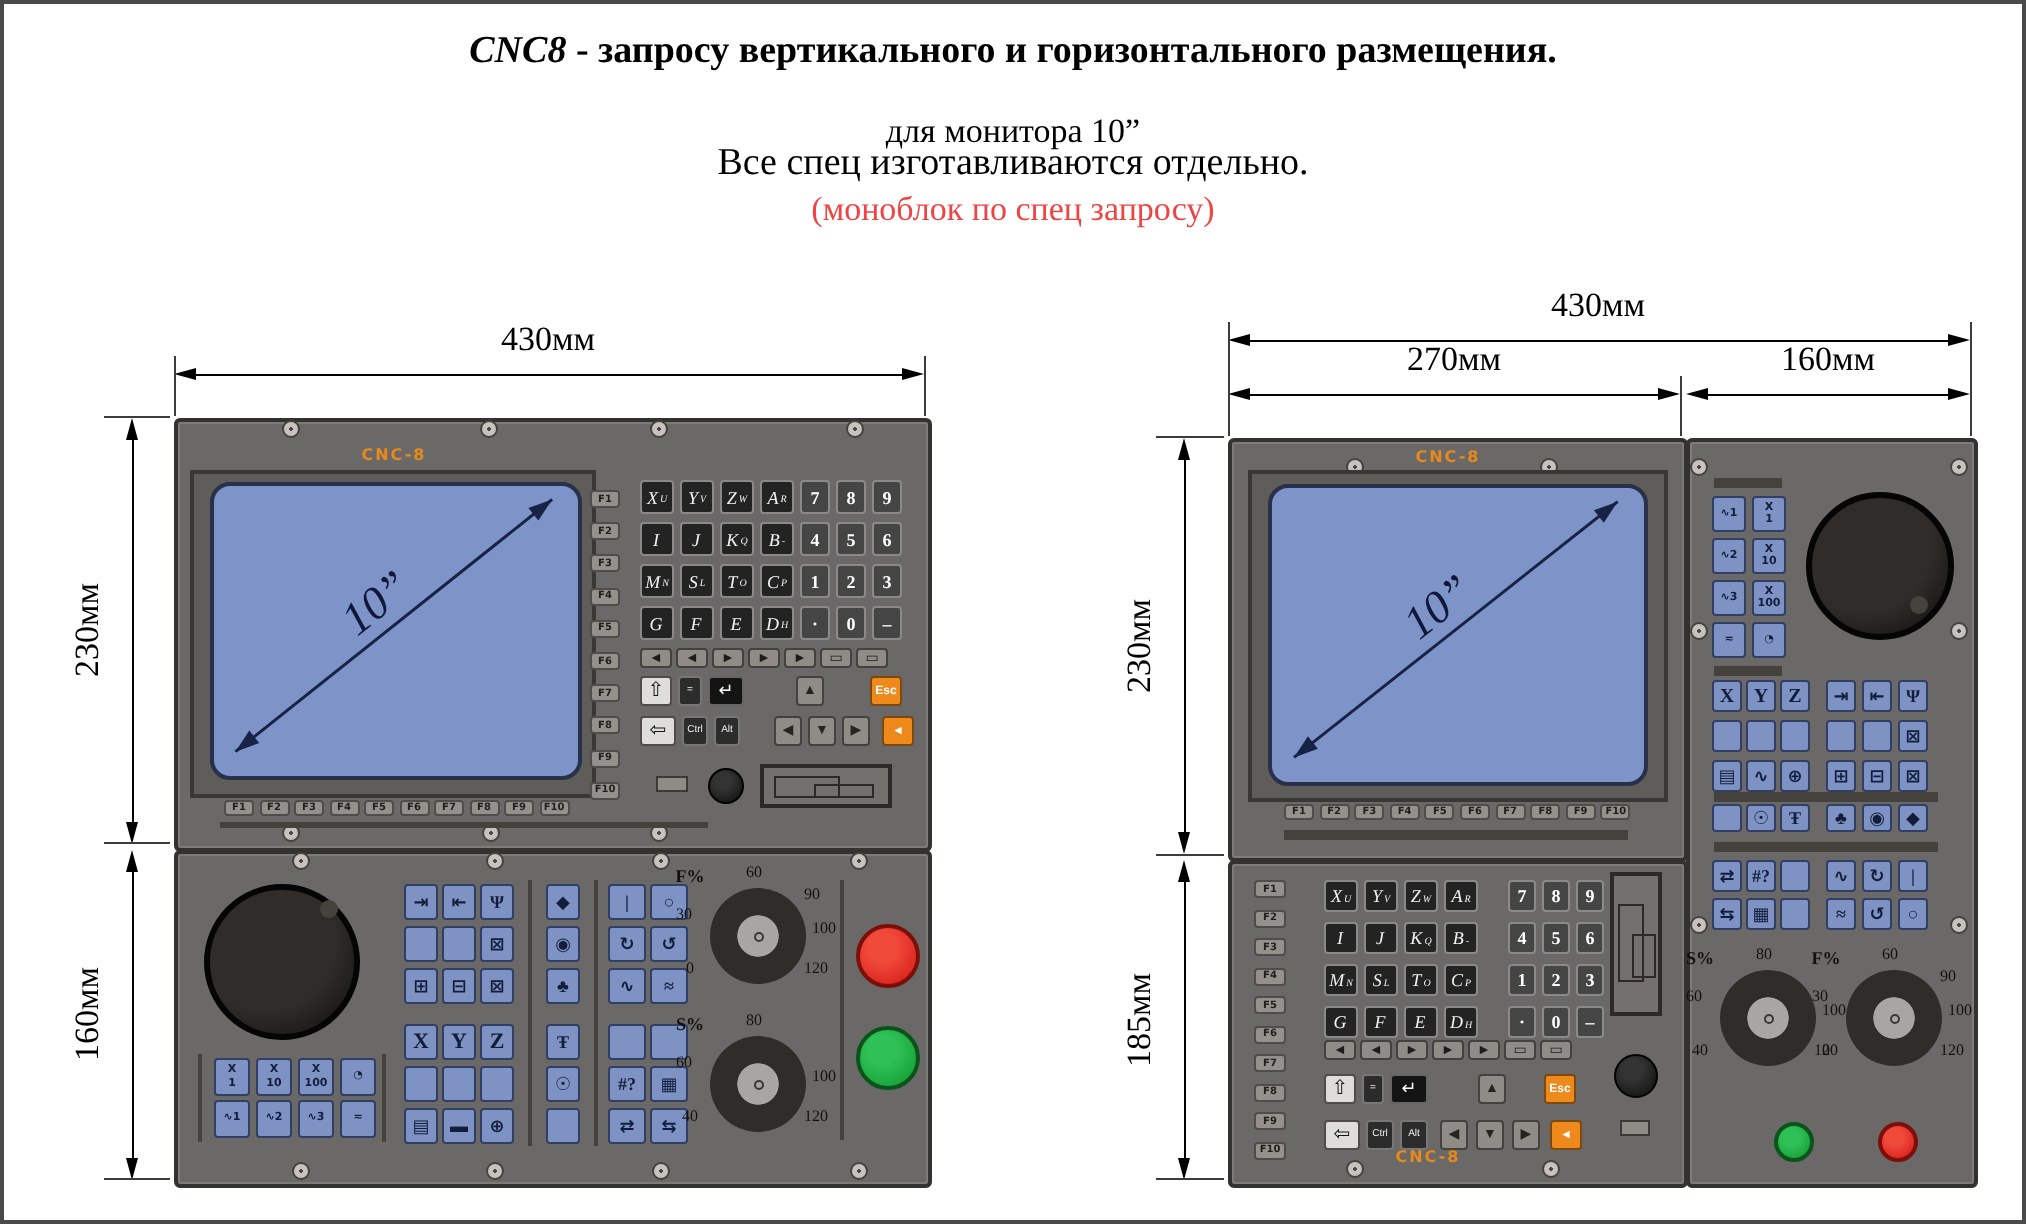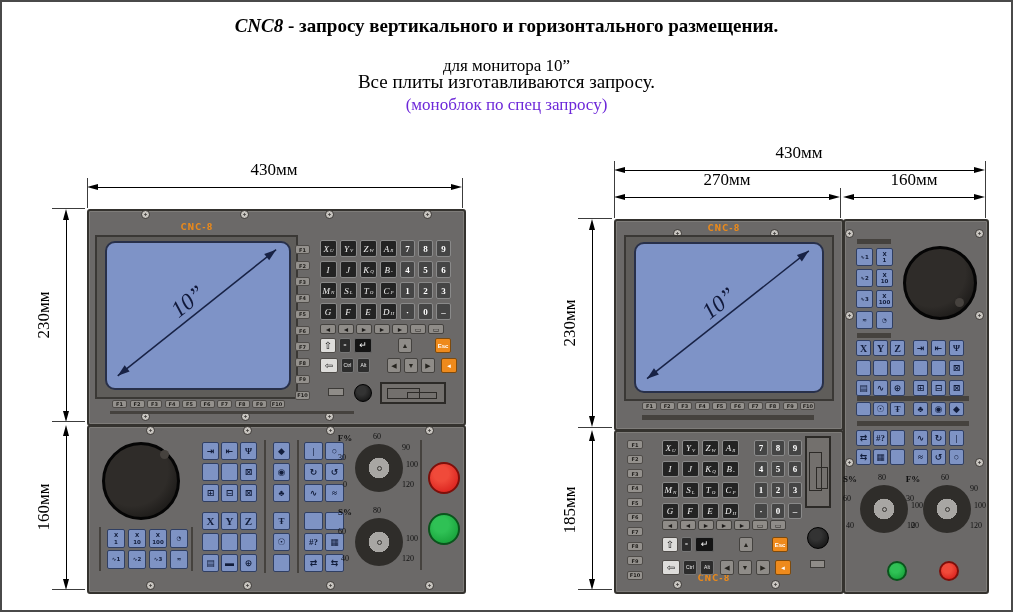--- a/index.html
+++ b/index.html
@@ -2,21 +2,21 @@
 <html style="--panel: #6b6968; --key-blue: #7e93c4; --screen-blue: #7e93c7; --orange: #ee8a1c; --brand-orange: #e8891c; --stop-red: #e01f1f; --start-green: #14a032; --dim-line: #000000;"><head>
 <meta charset="utf-8">
 <style>
   body{margin:0;background:#fff}
   #stage{position:relative;width:1013px;height:612px;background:#fff;border:2px solid #4a4a4a;
     box-sizing:border-box;overflow:hidden;font-family:"Liberation Sans",sans-serif}
   .t1{position:absolute;top:13px;left:50%;transform:translateX(-50%);font:bold 19px "Liberation Serif",serif;color:#000;white-space:nowrap}
   .t1 .em{font-style:italic}
   .t2{position:absolute;top:54px;left:50%;transform:translateX(-50%);font:17px "Liberation Serif",serif;color:#000;white-space:nowrap}
   .t3{position:absolute;top:69px;left:50%;transform:translateX(-50%);font:19px "Liberation Serif",serif;color:#000;white-space:nowrap}
-  .t4{position:absolute;top:93px;left:50%;transform:translateX(-50%);font:17px "Liberation Serif",serif;color:#6d28d9;white-space:nowrap}
+  .t4{position:absolute;top:93px;left:50%;transform:translateX(-50%);font:17px "Liberation Serif",serif;color:#ef4444;white-space:nowrap}
   .plate{position:absolute;background:#6b6968;border:2px solid #34322e;border-radius:3px;box-shadow:inset 0 0 0 1px #7e7c79}
   .bezel{position:absolute;background:#5f5d5a;border:2px solid #3a3835}
   .scr{position:absolute;background:#7e93c7;border:2px solid #28304a;border-radius:10px}
   .brand{position:absolute;transform:translateX(-50%);font:bold 8px "DejaVu Sans",sans-serif;color:#e8891c;letter-spacing:1px;white-space:nowrap}
   .key{position:absolute;display:flex;align-items:center;justify-content:center;border-radius:2px;line-height:1;text-align:center;box-sizing:border-box;overflow:hidden}
   .k-blue{background:#7e93c4;border:1px solid #303f63;color:#121d3b;font:bold 9px "Liberation Serif","DejaVu Sans",serif}
   .k-2l{white-space:pre-line;font-family:"DejaVu Sans",sans-serif;font-weight:bold;font-size:5.5px;line-height:1.15}
   .k-dark{background:#232323;border:1px solid #8a8a8a;color:#f2f2f2;font:italic 9px "Liberation Serif",serif}
   .kc{font-size:9px}
   .ks{font-size:5px;margin-left:1px;margin-top:4px}
@@ -53,21 +53,21 @@
   .arr-r{border-width:3.5px 0 3.5px 11px;border-left-color:#000}
   .arr-u{border-width:0 3.5px 11px 3.5px;border-bottom-color:#000}
   .arr-d{border-width:11px 3.5px 0 3.5px;border-top-color:#000}
 </style>
 </head>
 <body>
 
 <div id="stage">
   <div class="t1"><span class="em">CNC8</span><span> - запросу вертикального и горизонтального  размещения.</span></div>
   <div class="t2">для монитора 10”</div>
-  <div class="t3">Все плиты изготавливаются запросу.</div>
+  <div class="t3">Все спец изготавливаются отдельно.</div>
   <div class="t4">(моноблок по спец запросу)</div>
 
   <div class="plate" style="left:85px;top:207px;width:375px;height:213px"></div>
   <div class="plate" style="left:85px;top:423px;width:375px;height:165px"></div>
   <div class="plate" style="left:612px;top:217px;width:226px;height:208px"></div>
   <div class="plate" style="left:612px;top:428px;width:226px;height:160px"></div>
   <div class="plate" style="left:841px;top:217px;width:142px;height:371px"></div>
 <div class="screw" style="left: 139px; top: 208px;"></div>
     <div class="screw" style="left: 238px; top: 208px;"></div>
     <div class="screw" style="left: 323px; top: 208px;"></div>

